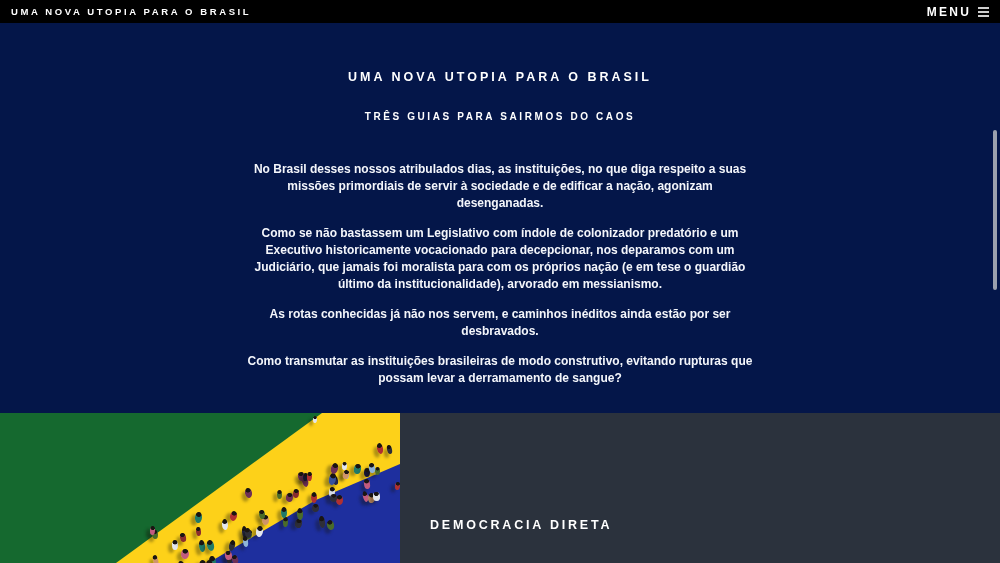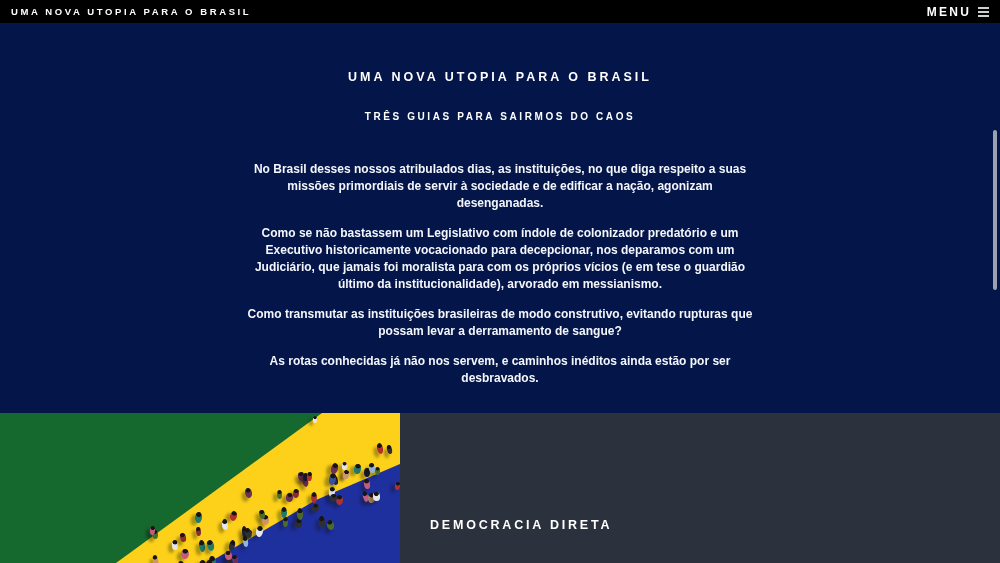--- a/index.html
+++ b/index.html
@@ -106,23 +106,23 @@
         <span></span>
     </span>
   </button>
 </header>
 
 <section class="hero">
   <h1 class="hero-title">UMA NOVA UTOPIA PARA O BRASIL</h1>
   <h2 class="hero-subtitle">TRÊS GUIAS PARA SAIRMOS DO CAOS</h2>
   <div class="hero-copy">
     <p>No Brasil desses nossos atribulados dias, as instituições, no que diga respeito a suas missões primordiais de servir à sociedade e de edificar a nação, agonizam desenganadas.</p>
-    <p>Como se não bastassem um Legislativo com índole de colonizador predatório e um Executivo historicamente vocacionado para decepcionar, nos deparamos com um Judiciário, que jamais foi moralista para com os próprios vícios (e em tese o guardião último da institucionalidade), arvorado em messianismo.</p>
+    <p>Como se não bastassem um Legislativo com índole de colonizador predatório e um Executivo historicamente vocacionado para decepcionar, nos deparamos com um Judiciário, que jamais foi moralista para com os próprios nação (e em tese o guardião último da institucionalidade), arvorado em messianismo.</p>
+    <p>As rotas conhecidas já não nos servem, e caminhos inéditos ainda estão por ser desbravados.</p>
     <p>Como transmutar as instituições brasileiras de modo construtivo, evitando rupturas que possam levar a derramamento de sangue?</p>
-    <p>As rotas conhecidas já não nos servem, e caminhos inéditos ainda estão por ser desbravados.</p>
   </div>
 </section>
 
 <section class="bottom">
   <div class="flag-image" id="flagImage">
     <div class="flag-green"></div>
     <div class="flag-blue"></div>
 
   <div class="person" style="left: 313px; top: 3px; width: 4px; height: 7px; background: radial-gradient(circle at 50% 18%, rgb(26, 21, 18) 0px, rgb(26, 21, 18) 26%, rgb(227, 230, 236) 34%); transform: rotate(1deg);"></div>
       <div class="person" style="left: 387px; top: 32px; width: 5px; height: 9px; background: radial-gradient(circle at 50% 18%, rgb(26, 21, 18) 0px, rgb(26, 21, 18) 26%, rgb(46, 46, 56) 34%); transform: rotate(-13deg);"></div>

